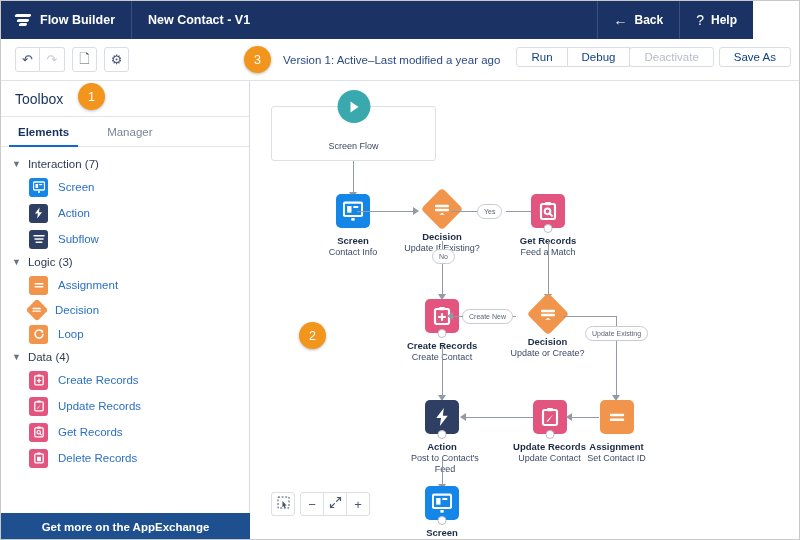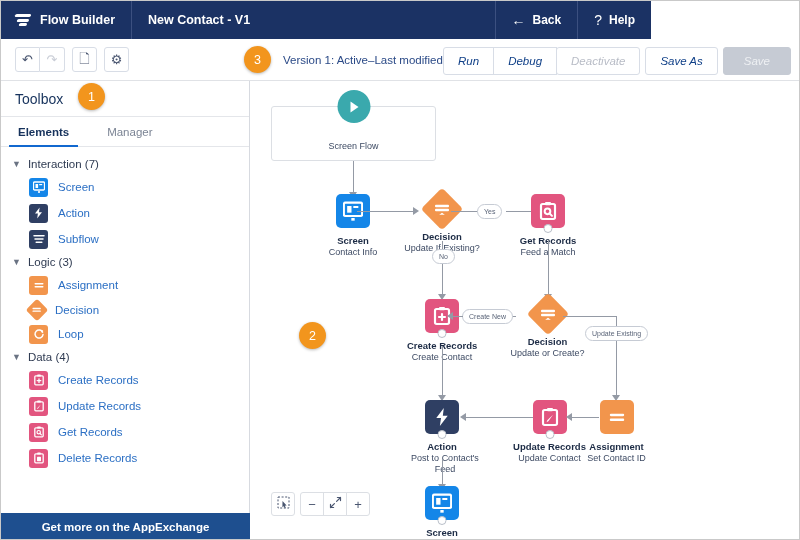--- a/index.html
+++ b/index.html
@@ -8,21 +8,21 @@
     font-family: "Liberation Sans", sans-serif;
     background: #ffffff; overflow: hidden;
   }
   #app {
     position: relative; width: 800px; height: 540px;
     background: #fff; border: 1px solid #c9c9c9; overflow: hidden;
   }
 
   
   .topnav {
-    position: absolute; left: 0; top: 0; width: 650px; height: 38px;
+    position: absolute; left: 0; top: 0; width: 752px; height: 38px;
     background: #1b3264; display: flex; align-items: stretch;
   }
   .brand {
     display: flex; align-items: center; gap: 9px;
     padding: 0 16px 0 14px; color: #fff;
     font-size: 12.5px; font-weight: bold;
     border-right: 1px solid #3c5080;
   }
   .brand-mark { width: 16px; height: 14px; position: relative; }
   .brand-mark i {
@@ -62,25 +62,24 @@
   .tool-group.single .tbtn { border-radius: 3px; }
   .tool-group.single { margin-left: 7px; }
 
   .ver-text {
     position: absolute; left: 282px; top: 0; height: 42px;
     display: flex; align-items: center;
     font-size: 11.5px; color: #2b4a87;
   }
   .act-group { position: absolute; right: 10px; top: 8px; display: flex; }
   .abtn {
-    height: 28px; padding: 0 14px; border: 1px solid #d8dde6; background: #fff;
+    height: 20px; padding: 0 14px; border: 1px solid #d8dde6; background: #fff;
     display: flex; align-items: center; justify-content: center;
     font-size: 11.5px; color: #0f3f87; cursor: pointer; border-radius: 3px;
     margin-left: -1px;
-    font-style: italic;
   }
   .abtn.first { border-radius: 3px 0 0 3px; margin-left: 0; }
   .abtn.mid { border-radius: 0; }
   .abtn.off { color: #b8bcc6; }
   .abtn.primary {
     background: #c6cbd4; color: #eef0f3; border-color: #c6cbd4;
     border-radius: 3px; margin-left: 5px; padding: 0 20px;
   }
   .abtn.saveas { border-radius: 3px; margin-left: 5px; }
 
@@ -263,21 +262,20 @@
       </div>
     </div>
 
     <div class="ver-text">Version 1: Active–Last modified a year ago</div>
 
     <div class="act-group">
       <div class="abtn first">Run</div>
       <div class="abtn mid">Debug</div>
       <div class="abtn off">Deactivate</div>
       <div class="abtn saveas">Save As</div>
-      <div class="abtn primary">Save</div>
     </div>
   </div>
 
   <div class="sidebar">
     <div class="sb-head">Toolbox</div>
 
     <div class="sb-tabs">
       <div class="sb-tab active">Elements</div>
       <div class="sb-tab">Manager</div>
     </div>

